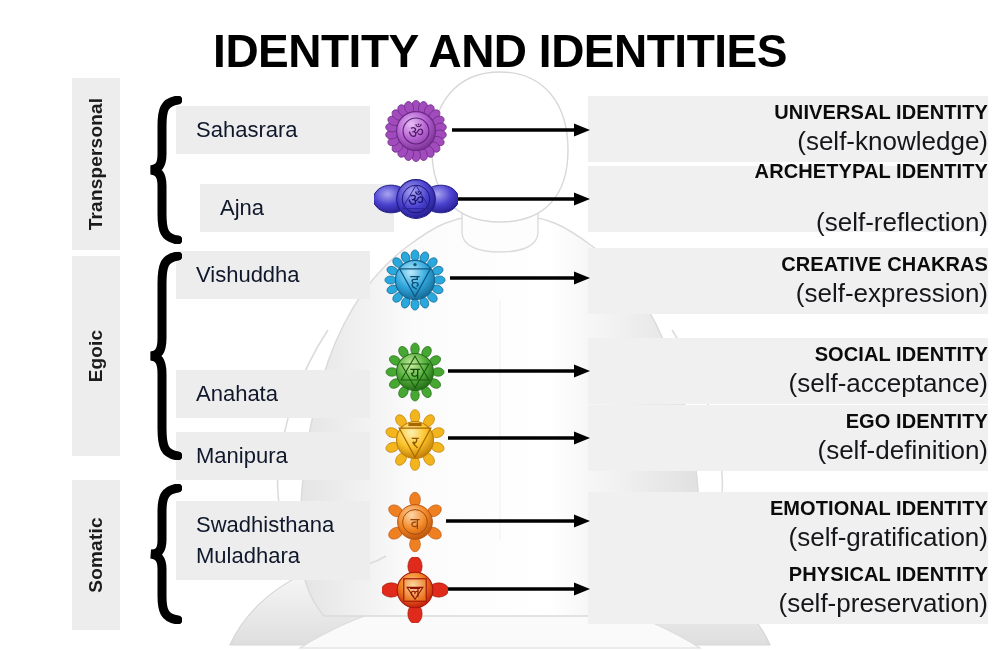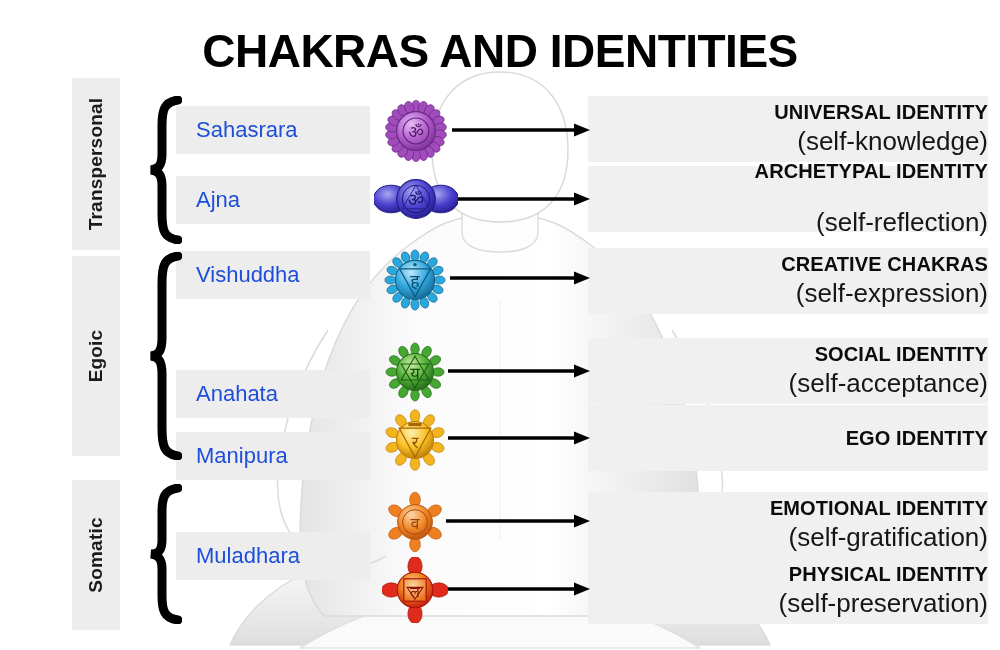--- a/index.html
+++ b/index.html
@@ -73,21 +73,21 @@
     width: 194px;
     height: 48px;
     background: #ededee;
     z-index: 3;
     display: flex;
     align-items: center;
   }
   .name-band span {
     padding-left: 20px;
     font-size: 22px;
-    color: #1d4ed8;
+    color: #0f172a;
     white-space: nowrap;
   }
 
   
   .id-band {
     position: absolute;
     left: 588px;
     width: 400px;
     height: 66px;
     background: #f0f0f1;
@@ -168,21 +168,21 @@
                C456 222 432 196 432 150 C432 104 456 72 500 72 Z" fill="#ffffff" stroke="#d8d8d8" stroke-width="1.4"></path>
 
       <path d="M328 330 C300 372 282 424 278 474 C275 512 288 540 312 556
                C334 570 364 570 386 556" fill="none" stroke="#dcdcdc" stroke-width="1.6"></path>
       <path d="M672 330 C700 372 718 424 722 474 C725 512 712 540 688 556
                C666 570 636 570 614 556" fill="none" stroke="#dcdcdc" stroke-width="1.6"></path>
       <path d="M500 300 C500 380 500 460 500 540" fill="none" stroke="#f0f0f0" stroke-width="1"></path>
     </g>
   </svg>
 
-  <div id="title">CHAKRAS AND IDENTITIES</div>
+  <div id="title">IDENTITY AND IDENTITIES</div>
 
   <div class="group-label" style="top:78px; height:172px;">
     <span>Transpersonal</span>
   </div>
   <div class="group-label" style="top:256px; height:200px;">
     <span>Egoic</span>
   </div>
   <div class="group-label" style="top:480px; height:150px;">
     <span>Somatic</span>
   </div>
@@ -265,21 +265,21 @@
   </svg>
   <svg class="arrow" style="left:452px; top:123px;" width="138" height="14" viewBox="0 0 138 14">
     <line x1="0" y1="7" x2="124" y2="7" stroke="#000" stroke-width="3.4"></line>
     <polygon points="122,0.5 138,7 122,13.5" fill="#000"></polygon>
   </svg>
   <div class="id-band" style="top:96px;">
     <div class="id-title">UNIVERSAL IDENTITY</div>
     <div class="id-sub">(self-knowledge)</div>
   </div>
 
-  <div class="name-band" style="top:176px;">
+  <div class="name-band" style="top:184px;margin-left:24px;">
     <span>Ajna</span>
   </div>
   <svg class="chakra" style="left:374px; top:170px;" width="84" height="58" viewBox="0 0 120 84">
     <defs>
       <radialGradient id="g1" cx="40%" cy="32%" r="72%">
         <stop offset="0%" stop-color="#a9a5f0"></stop>
           <stop offset="55%" stop-color="#4a41cf"></stop>
         <stop offset="100%" stop-color="#241d8c"></stop>
       </radialGradient>
     </defs>
@@ -408,22 +408,26 @@
     <polygon points="50,76 26,32 74,32" fill="none" stroke="#a86700" stroke-width="1.8"></polygon>
     <rect x="40" y="24" width="20" height="5" fill="#a86700"></rect>
     <text x="50" y="62" text-anchor="middle" font-size="25" fill="#8f5500" font-family="'DejaVu Sans', sans-serif">र</text>
   </svg>
   <svg class="arrow" style="left:448px; top:431px;" width="142" height="14" viewBox="0 0 142 14">
     <line x1="0" y1="7" x2="128" y2="7" stroke="#000" stroke-width="3.4"></line>
     <polygon points="126,0.5 142,7 126,13.5" fill="#000"></polygon>
   </svg>
   <div class="id-band" style="top:405px;">
     <div class="id-title">EGO IDENTITY</div>
-  </div>
-
+    <div class="id-sub">(self-definition)</div>
+  </div>
+
+  <div class="name-band" style="top:501px;">
+    <span>Swadhisthana</span>
+  </div>
   <svg class="chakra" style="left:384px; top:491px;" width="62" height="62" viewBox="0 0 100 100">
     <defs>
       <radialGradient id="g5" cx="40%" cy="30%" r="72%">
         <stop offset="0%" stop-color="#fcd7ac"></stop>
           <stop offset="55%" stop-color="#f28a28"></stop>
         <stop offset="100%" stop-color="#bb520c"></stop>
       </radialGradient>
     </defs>
     <g id="sacralPetals">
         <ellipse cx="50.00" cy="14.00" rx="12" ry="8.64" transform="rotate(-90 50.00 14.00)" fill="#ef8022" stroke="#bb520c" stroke-width="1"></ellipse>

